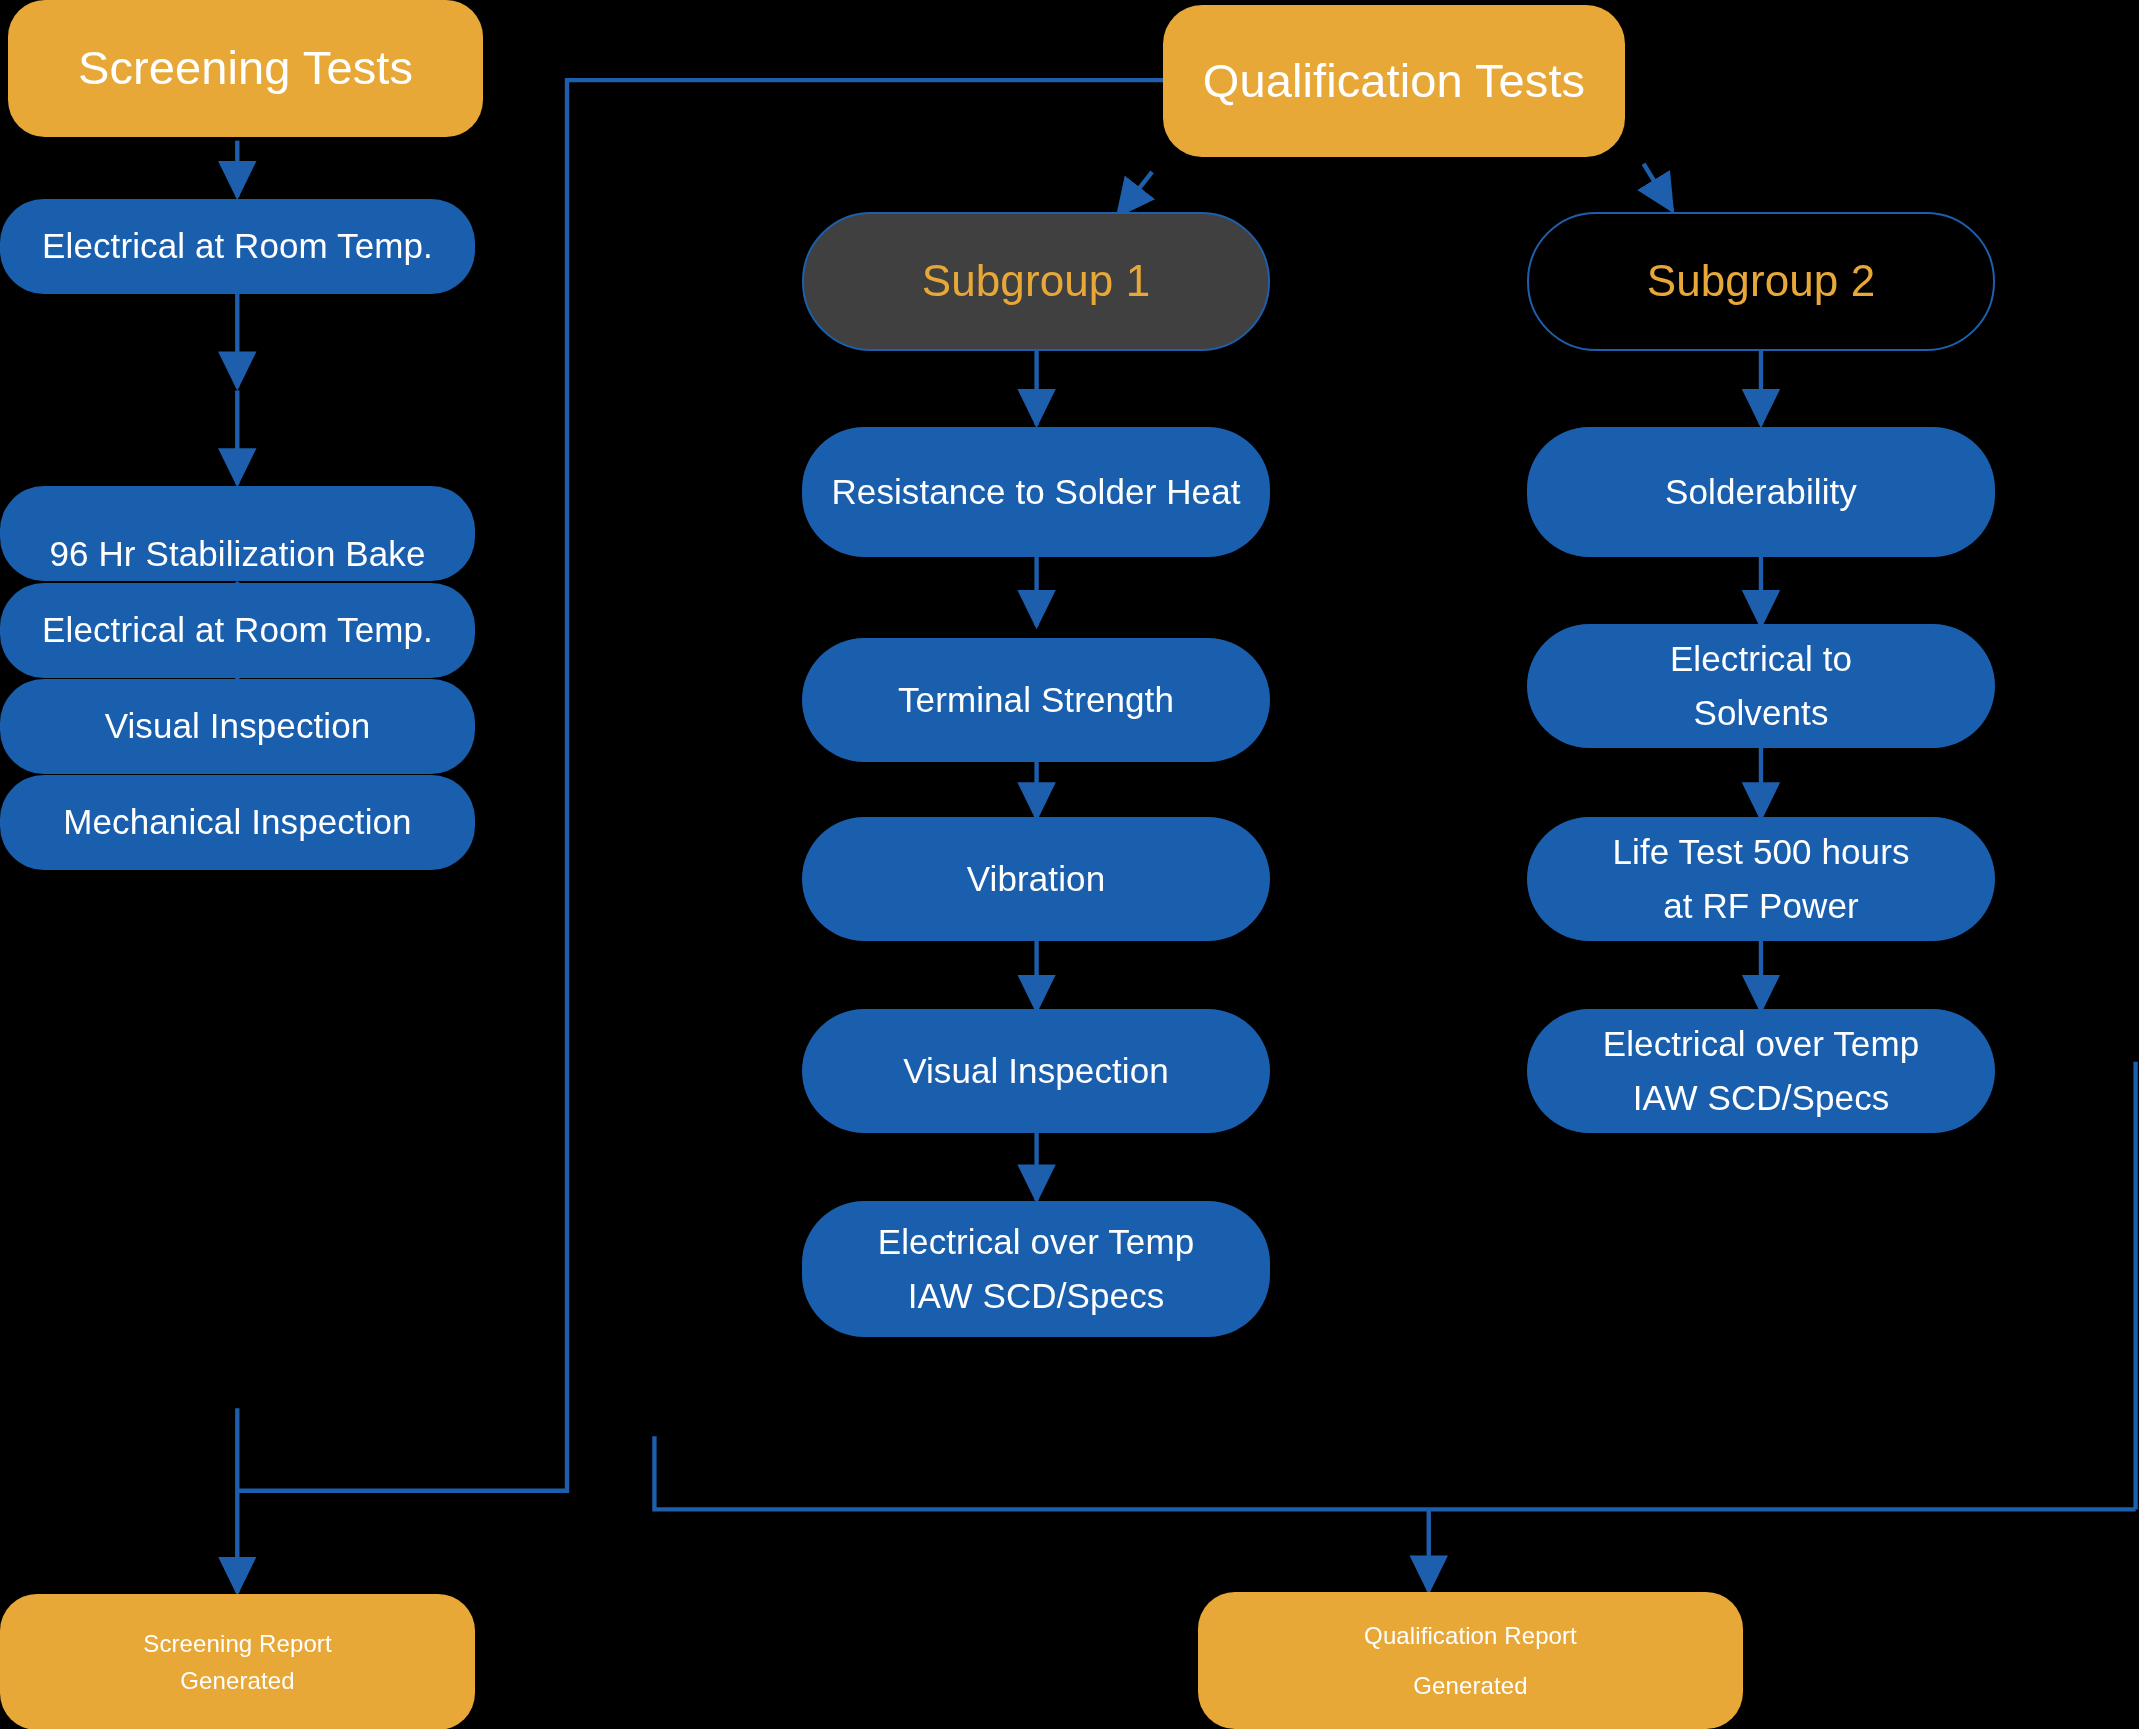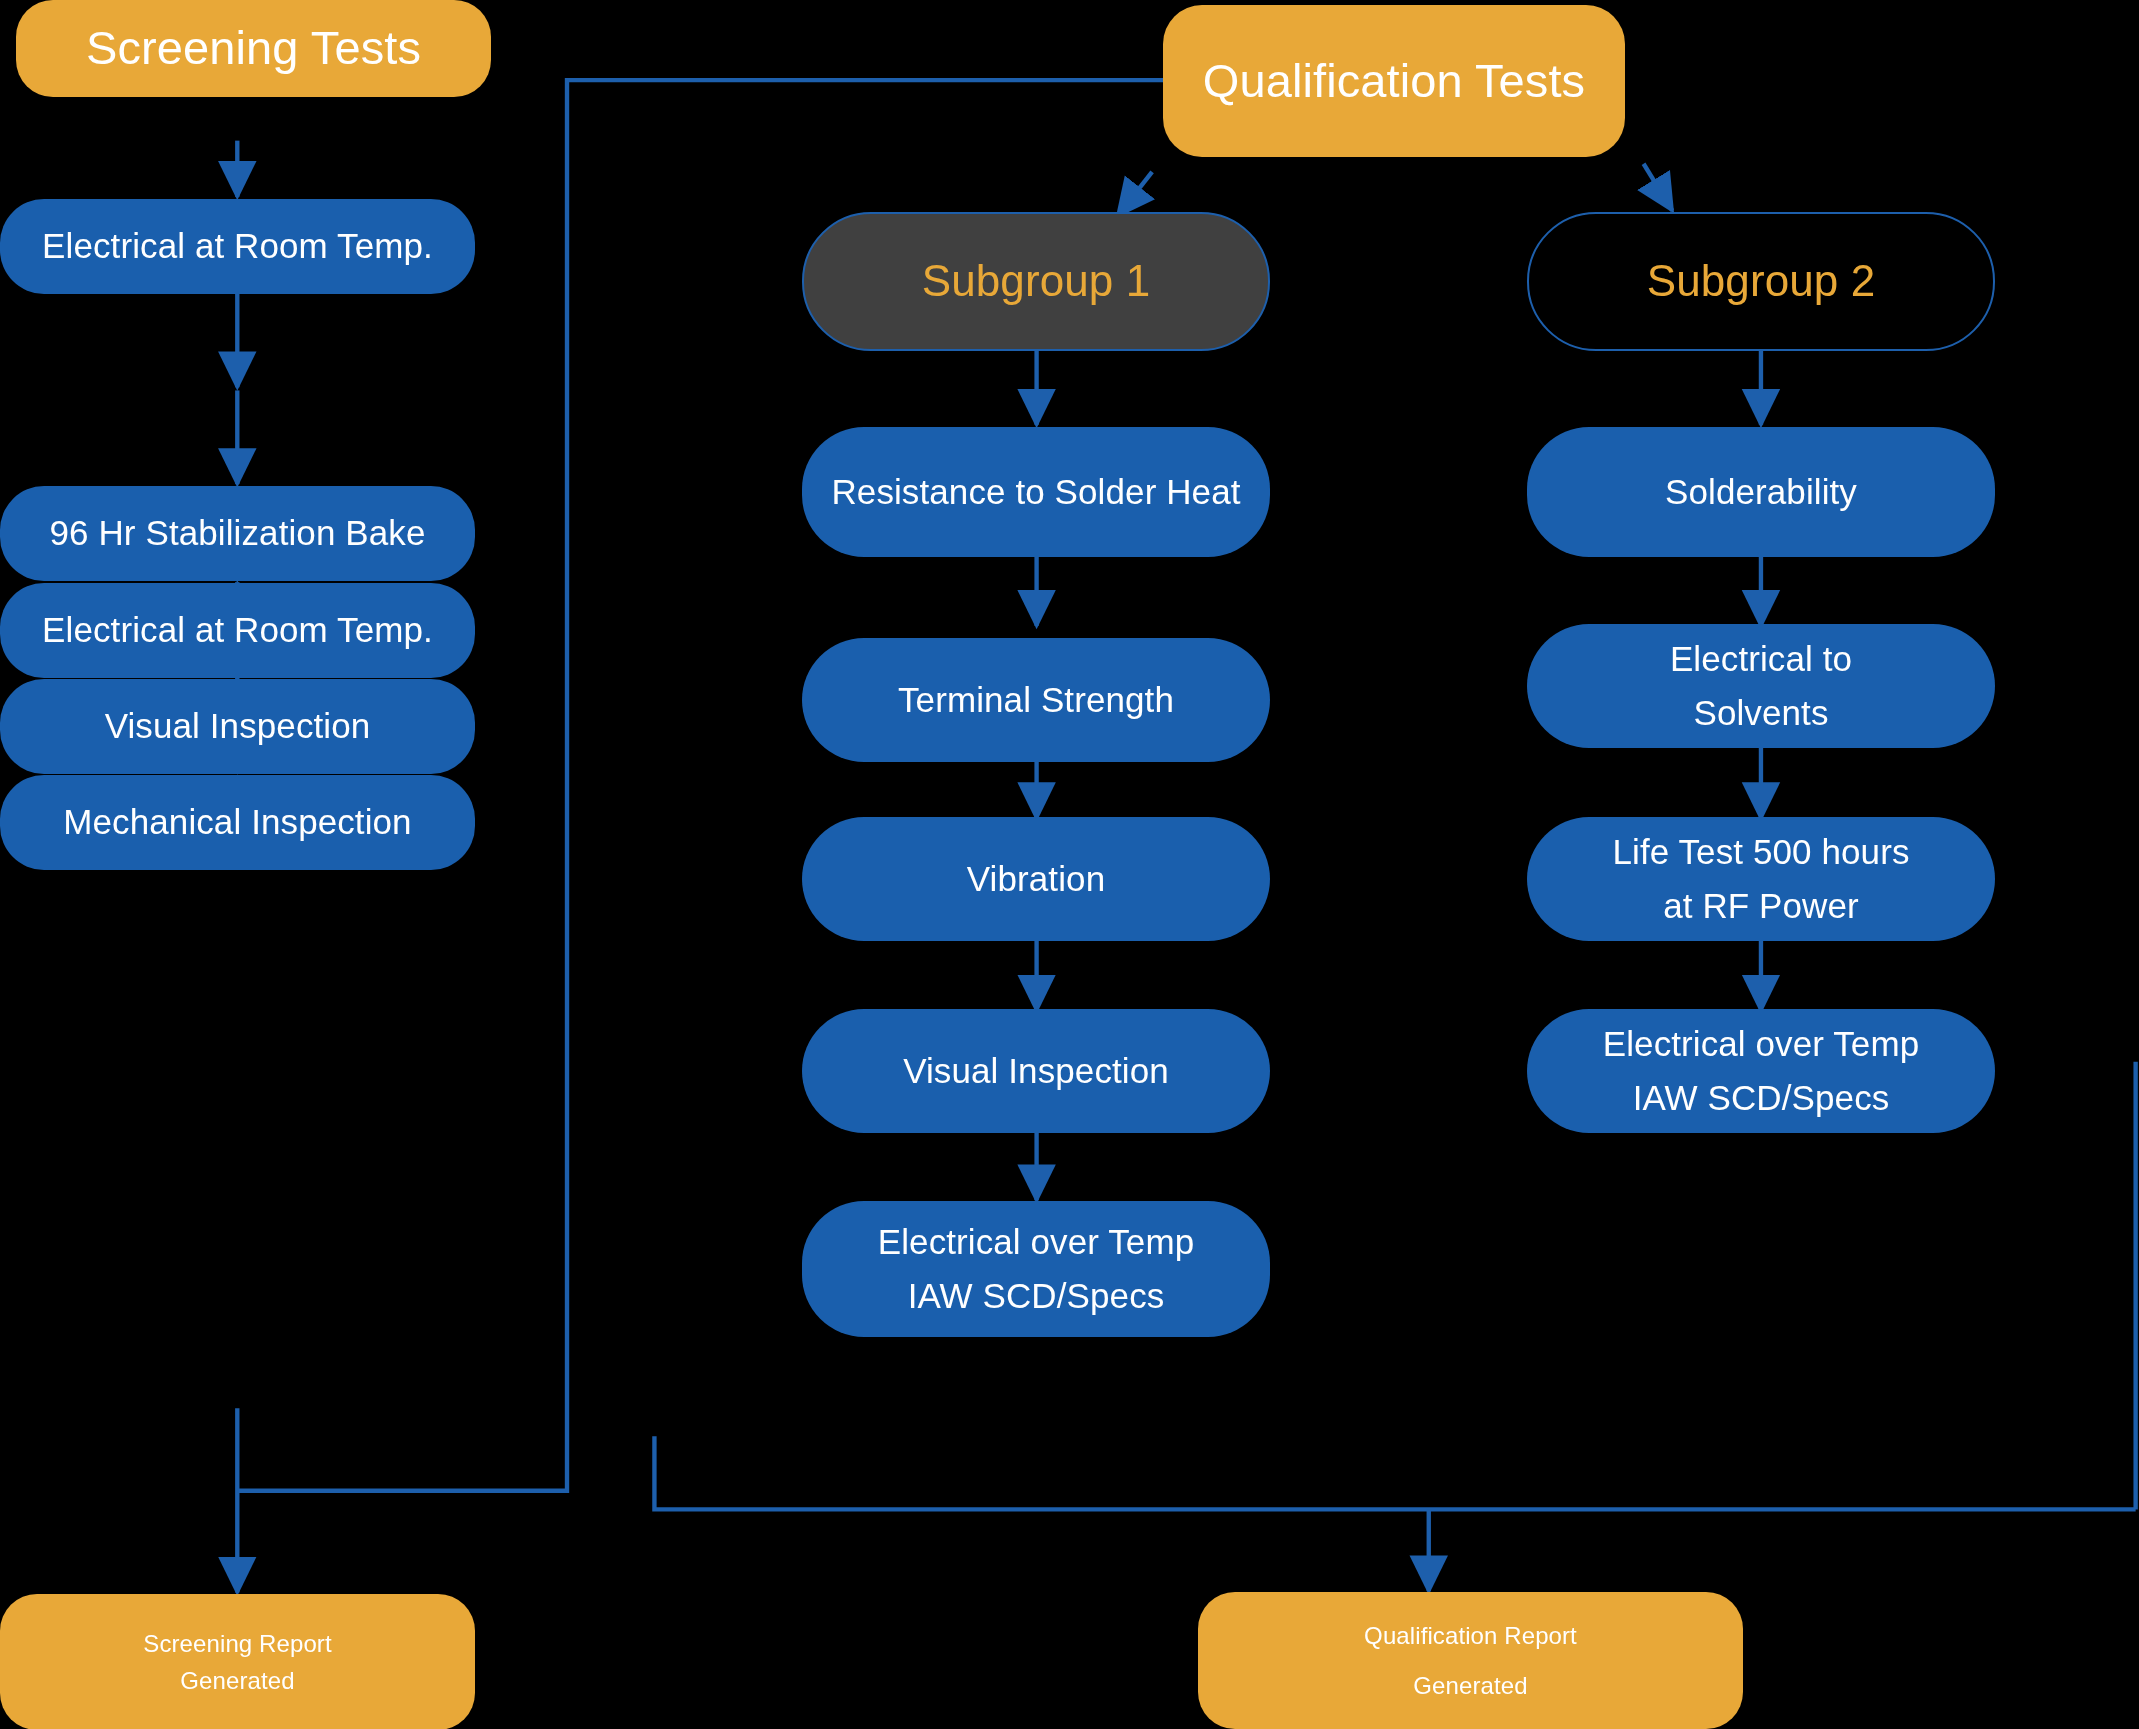--- a/index.html
+++ b/index.html
@@ -72,30 +72,30 @@
       <path d="M2820,890 L2820,1002" marker-end="url(#ah)"></path>
       <path d="M2820,1195 L2820,1310" marker-end="url(#ah)"></path>
       <path d="M2820,1500 L2820,1618" marker-end="url(#ah)"></path>
 
       <path d="M1048,2300 L1048,2417 L3420,2417"></path>
       <path d="M3420,2417 L3420,1700"></path>
       <path d="M2288,2417 L2288,2548" marker-end="url(#ah)"></path>
     </g>
   </svg>
 
-  <div class="node orange hdr" style="left:16px;top:0px;width:475px;height:97px;border-radius:37px;">
+  <div class="node orange hdr" style="left:8px;top:0px;width:475px;height:137px;border-radius:37px;">
     <span class="ln">Screening Tests</span>
   </div>
 
   <div class="node blue test" style="left:0px;top:199px;width:475px;height:95px;border-radius:44px;">
     <span class="ln">Electrical at Room Temp.</span>
   </div>
 
 
-  <div class="node blue test" style="left:0px;top:486px;width:475px;height:95px;border-radius:44px;">
+  <div class="node blue test" style="left:0px;top:486px;width:475px;height:95px;border-radius:44px;justify-content:flex-end;">
     <span class="ln">96 Hr Stabilization Bake</span>
   </div>
 
   <div class="node blue test" style="left:0px;top:583px;width:475px;height:95px;border-radius:44px;">
     <span class="ln">Electrical at Room Temp.</span>
   </div>
 
   <div class="node blue test" style="left:0px;top:679px;width:475px;height:95px;border-radius:44px;">
     <span class="ln">Visual Inspection</span>
   </div>

